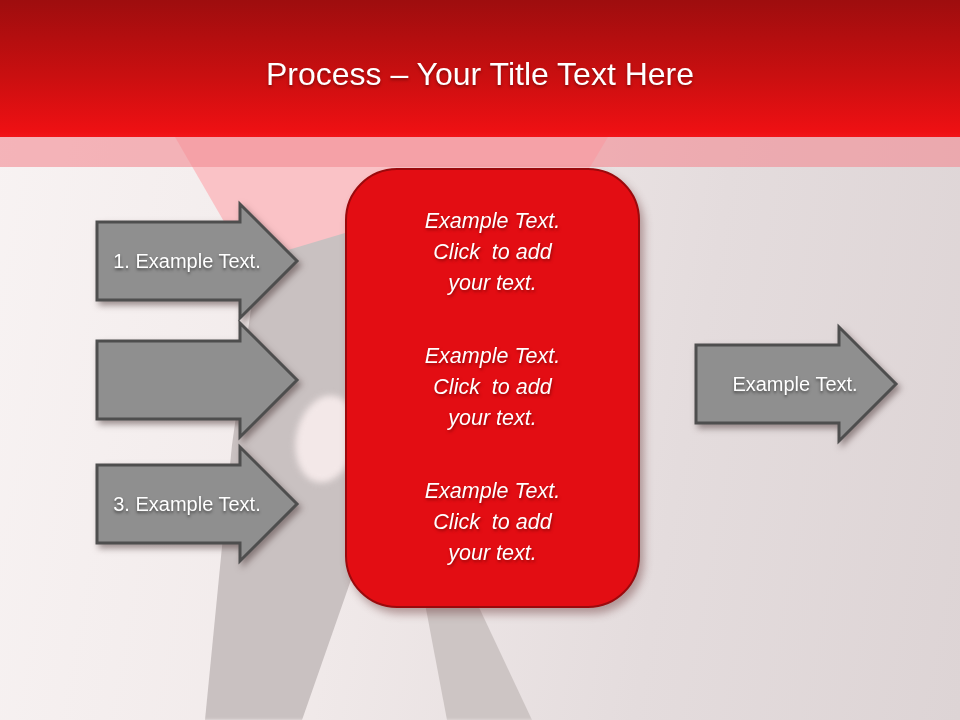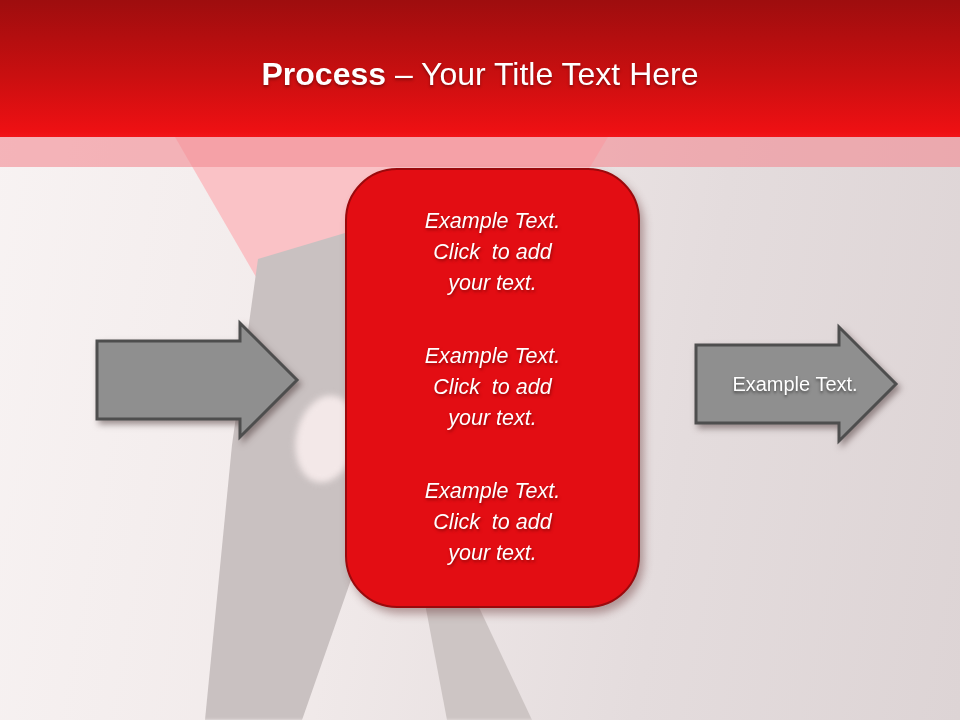--- a/index.html
+++ b/index.html
@@ -37,21 +37,21 @@
   
   .header {
     position:absolute; left:0; top:0; width:960px; height:137px;
     background:linear-gradient(180deg, #9e0d0e 0%, #c90f10 55%, #ee1013 96%, #f21519 100%);
   }
   .title {
     position:absolute; left:0; top:54px; width:960px; text-align:center;
     color:#ffffff; font-size:32px; line-height:40px;
     text-shadow:0 2px 3px rgba(0,0,0,0.35);
   }
-  .title .bold { font-weight:bold; }
+  .title .bold { font-weight:normal; }
   .title .rest { font-weight:normal; white-space:pre; }
   
   .arrow { position:absolute; width:206px; height:120px; }
   .arrow svg { position:absolute; left:0; top:0; overflow:visible;
     filter:drop-shadow(3px 4px 3px rgba(70,50,50,0.5)); }
   .arrow .lbl {
     position:absolute; top:46px; height:28px; line-height:28px;
     text-align:center; color:#ffffff; font-size:20px;
     text-shadow:0 2px 3px rgba(0,0,0,0.5); white-space:pre;
   }
@@ -85,27 +85,39 @@
     <div class="pink-tri"></div>
     <div class="torso"></div>
     <div class="leg-right"></div>
     <div class="hand"></div>
   </div>
   <div class="band"></div>
 
   <div class="header"></div>
   <div class="title"><span class="bold">Process</span><span class="rest"> – Your Title Text Here</span></div>
 
+  <div class="arrow leftA left1">
+    <svg width="206" height="120" viewBox="0 0 206 120">
+      <polygon points="3,21 146,21 146,3 203,60 146,117 146,99 3,99" fill="#8f8f8f" stroke="#4e4e4e" stroke-width="3"></polygon>
+    </svg>
+    <div class="lbl">1. Example Text.</div>
+  </div>
 
   <div class="arrow leftA left2">
     <svg width="206" height="120" viewBox="0 0 206 120">
       <polygon points="3,21 146,21 146,3 203,60 146,117 146,99 3,99" fill="#8f8f8f" stroke="#4e4e4e" stroke-width="3"></polygon>
     </svg>
   </div>
 
+  <div class="arrow leftA left3">
+    <svg width="206" height="120" viewBox="0 0 206 120">
+      <polygon points="3,21 146,21 146,3 203,60 146,117 146,99 3,99" fill="#8f8f8f" stroke="#4e4e4e" stroke-width="3"></polygon>
+    </svg>
+    <div class="lbl">3. Example Text.</div>
+  </div>
 
   <div class="redbox">
     <div class="para">
       <div class="line">Example Text.</div>
       <div class="line">Click  to add</div>
       <div class="line">your text.</div>
     </div>
     <div class="para">
       <div class="line">Example Text.</div>
       <div class="line">Click  to add</div>

